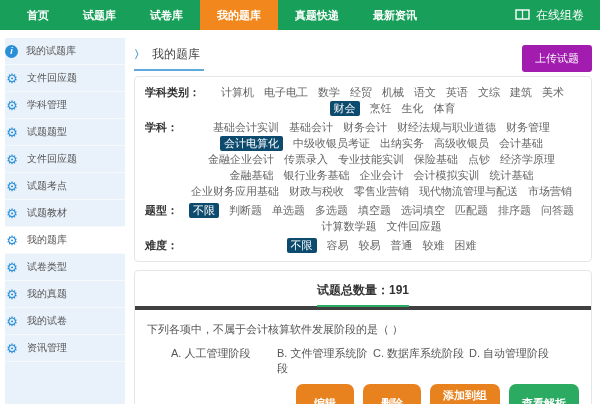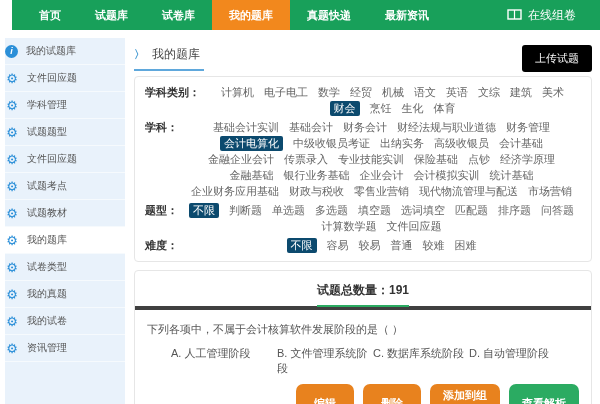--- a/index.html
+++ b/index.html
@@ -1,19 +1,19 @@
 <!DOCTYPE html>
 <html><head>
 <meta charset="utf-8">
 <style>
   * { box-sizing: border-box; margin: 0; padding: 0; }
   html,body { width:600px; height:404px; overflow:hidden; background:#fff;
     font-family:"Liberation Sans", sans-serif; }
   
-  .topbar { height:30px; background:#18a05a; display:flex; align-items:stretch; padding-left:10px;margin-left:12px; }
+  .topbar { height:30px; background:#18a05a; display:flex; align-items:stretch; padding-left:10px; }
   .nav-item { color:#fff; font-size:11px; font-weight:bold; padding:0 17px; display:flex;
     align-items:center; cursor:pointer; }
   .nav-item.active { background:#f2881d; }
   .topbar-right { margin-left:auto; display:flex; align-items:center; gap:6px; color:#fff;
     font-size:12px; padding-right:16px; cursor:pointer; }
   .book-icon { display:inline-flex; }
   
   .layout { display:flex; padding:8px 5px 0 5px; height:374px; }
   .sidebar { width:120px; background:#e9f2fb; flex:none; }
   .side-item { height:27px; display:flex; align-items:center; gap:8px;
@@ -23,21 +23,21 @@
   .side-icon::before { content:"⚙"; }
   .side-icon[data-name="info-icon"] { background:#2b8fd8; color:#fff; border-radius:50%;
     width:13px; height:13px; font-size:9px; font-weight:bold; line-height:13px; font-style:italic; }
   .side-icon[data-name="info-icon"]::before { content:"i"; }
   
   .content { flex:1; padding:0 3px 0 9px; min-width:0; }
   .crumb-row { display:flex; align-items:center; margin-top:6px; height:28px; }
   .crumb { display:flex; align-items:center; gap:7px; font-size:12px; color:#444;
     border-bottom:2px solid #5fa8dc; padding:0 4px 6px 0; }
   .chevron { color:#3e97d1; font-weight:bold; font-size:11px; }
-  .upload-btn { margin-left:auto; background:#000000; color:#fff; border:none; font-size:11px;
+  .upload-btn { margin-left:auto; background:#a21caf; color:#fff; border:none; font-size:11px;
     padding:6px 13px; border-radius:3px; cursor:pointer; }
   
   .filter-box { border:1px solid #e6e6e6; border-radius:4px; padding:8px 10px 4px 10px; margin-top:4px; }
   .f-row { display:flex; font-size:11px; line-height:15px; margin-bottom:3px;text-align:center; }
   .f-label { font-weight:bold; color:#333; white-space:nowrap; margin-right:4px; }
   .f-opts { flex:1; }
   .opt { display:inline-block; color:#666; margin:0 5px 1px 5px; cursor:pointer; white-space:nowrap; }
   .opt.sel { background:#0c4a6e; color:#fff; padding:0 4px; border-radius:2px; }
   
   .result-box { border:1px solid #e6e6e6; border-radius:4px; margin-top:8px; }
@@ -68,21 +68,21 @@
     <div class="nav-item" data-name="nav-item">试题库</div>
 
     <div class="nav-item" data-name="nav-item">试卷库</div>
 
     <div class="nav-item active" data-name="nav-item">我的题库</div>
 
     <div class="nav-item" data-name="nav-item">真题快递</div>
 
     <div class="nav-item" data-name="nav-item">最新资讯</div>
   </div>
-<div class="topbar" data-name="top-nav-right-strip" style="position:absolute; top:0; right:8px; background:transparent; height:30px;">
+<div class="topbar" data-name="top-nav-right-strip" style="position:absolute; top:0; right:0; background:transparent; height:30px;">
   <div class="topbar-right" data-name="online-paper-link">
     <span class="book-icon" data-name="book-icon">
       <svg width="15" height="12" viewBox="0 0 15 12">
         <rect x="1" y="1" width="13" height="9" fill="none" stroke="#ffffff" stroke-width="1.4"></rect>
         <line x1="7.5" y1="1" x2="7.5" y2="10" stroke="#ffffff" stroke-width="1.2"></line>
       </svg>
     </span>
     <span data-name="online-paper-label">在线组卷</span>
   </div>
 </div>

